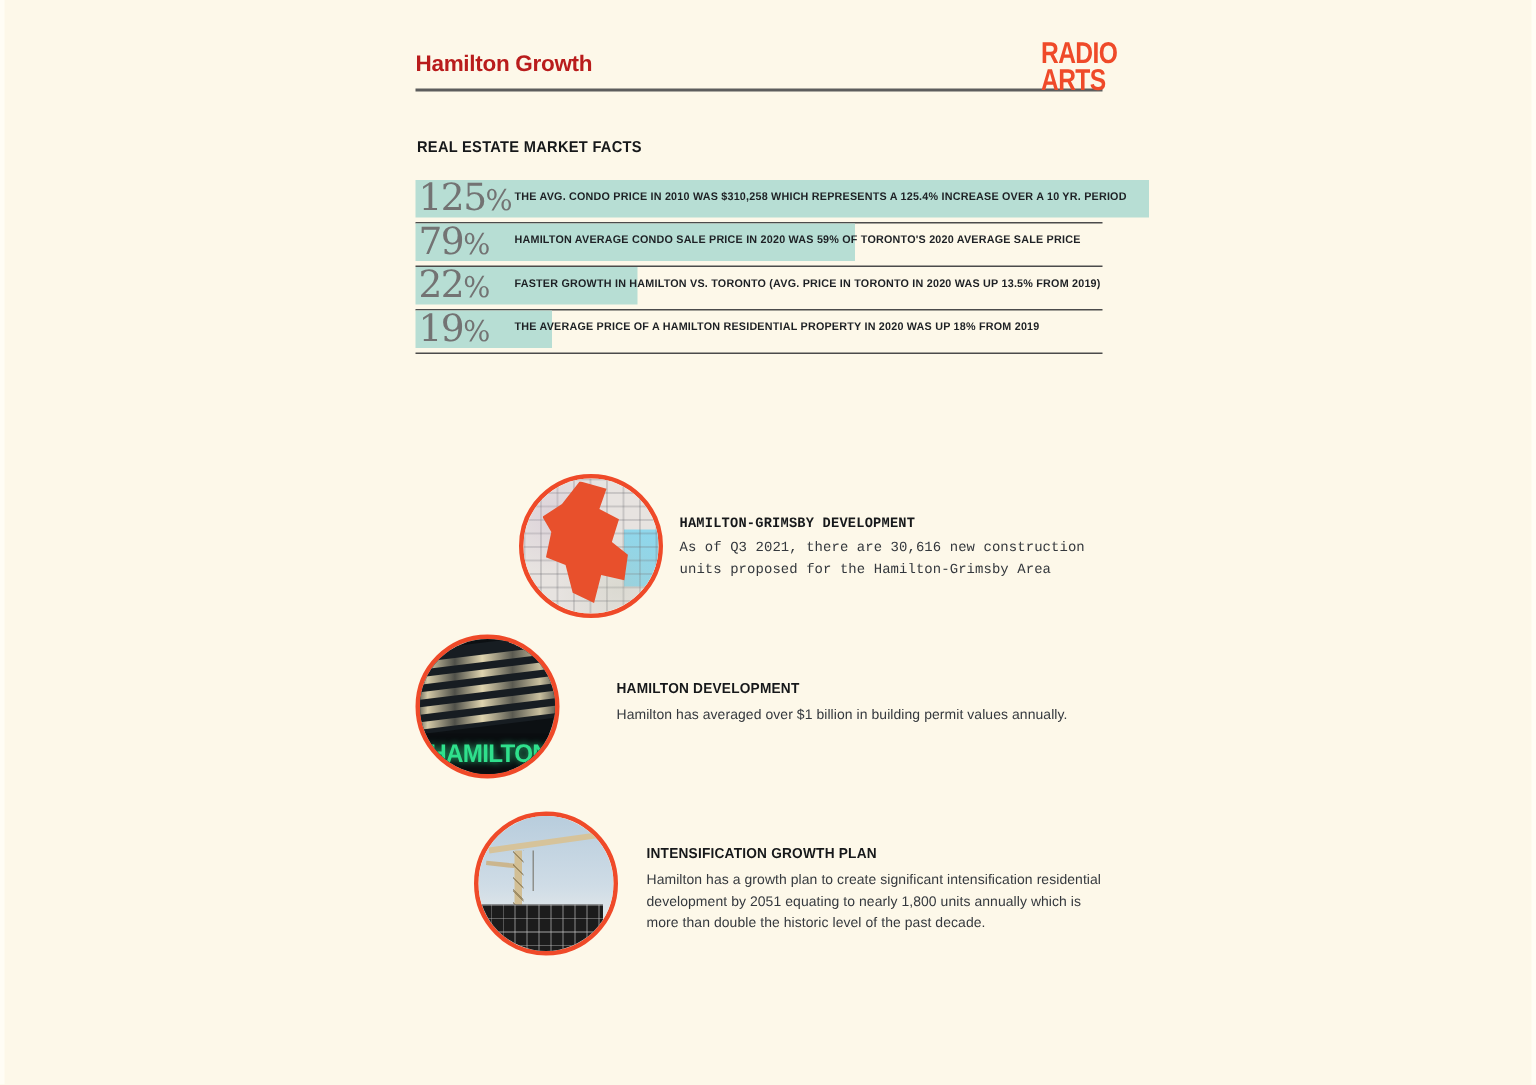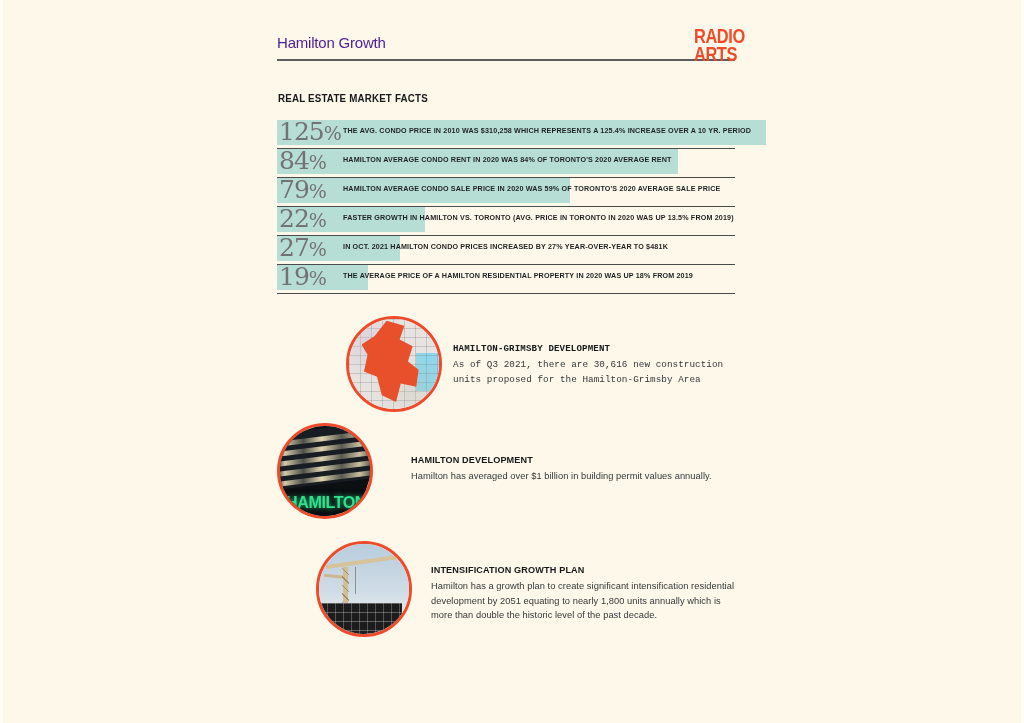--- a/index.html
+++ b/index.html
@@ -35,23 +35,23 @@
   }
 
   
   .header {
     position: absolute;
     left: 277px;
     top: 34px;
     width: 460px;
   }
   .header-title {
-    color: #4c1d95;
+    color: #b91c1c;
     font-size: 15px;
-    font-weight: normal;
+    font-weight: bold;
     letter-spacing: -0.2px;
     font-family: "Liberation Sans", sans-serif;
   }
   .header-rule {
     margin-top: 8px;
     width: 458px;
     height: 2px;
     background: #5d5d5d;
   }
 
@@ -283,47 +283,35 @@
 
   <div class="stats">
 
     <div class="stat-row">
       <div class="stat-bar" style="width:489px"></div>
       <div class="stat-pct"><span>125</span><span class="sym">%</span></div>
       <div class="stat-text">THE AVG. CONDO PRICE IN 2010 WAS $310,258 WHICH REPRESENTS A 125.4% INCREASE OVER A 10 YR. PERIOD</div>
       <div class="stat-rule"></div>
     </div>
 
-    <div class="stat-row">
-      <div class="stat-bar" style="width:401px"></div>
-      <div class="stat-pct"><span>84</span><span class="sym">%</span></div>
-      <div class="stat-text">HAMILTON AVERAGE CONDO RENT IN 2020 WAS 84% OF TORONTO'S 2020 AVERAGE RENT</div>
-      <div class="stat-rule"></div>
-    </div>
 
     <div class="stat-row">
       <div class="stat-bar" style="width:293px"></div>
       <div class="stat-pct"><span>79</span><span class="sym">%</span></div>
       <div class="stat-text">HAMILTON AVERAGE CONDO SALE PRICE IN 2020 WAS 59% OF TORONTO'S 2020 AVERAGE SALE PRICE</div>
       <div class="stat-rule"></div>
     </div>
 
     <div class="stat-row">
       <div class="stat-bar" style="width:148px"></div>
       <div class="stat-pct"><span>22</span><span class="sym">%</span></div>
       <div class="stat-text">FASTER GROWTH IN HAMILTON VS. TORONTO (AVG. PRICE IN TORONTO IN 2020 WAS UP 13.5% FROM 2019)</div>
       <div class="stat-rule"></div>
     </div>
 
-    <div class="stat-row">
-      <div class="stat-bar" style="width:123px"></div>
-      <div class="stat-pct"><span>27</span><span class="sym">%</span></div>
-      <div class="stat-text">IN OCT. 2021 HAMILTON CONDO PRICES INCREASED BY 27% YEAR-OVER-YEAR TO $481K</div>
-      <div class="stat-rule"></div>
-    </div>
 
     <div class="stat-row">
       <div class="stat-bar" style="width:91px"></div>
       <div class="stat-pct"><span>19</span><span class="sym">%</span></div>
       <div class="stat-text">THE AVERAGE PRICE OF A HAMILTON RESIDENTIAL PROPERTY IN 2020 WAS UP 18% FROM 2019</div>
       <div class="stat-rule"></div>
     </div>
 
   </div>
 

